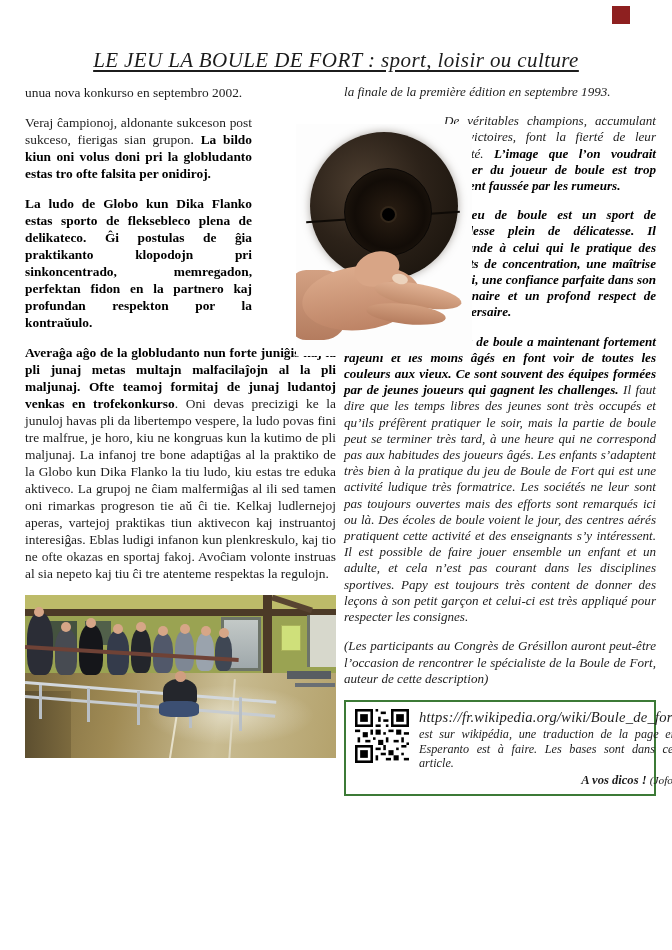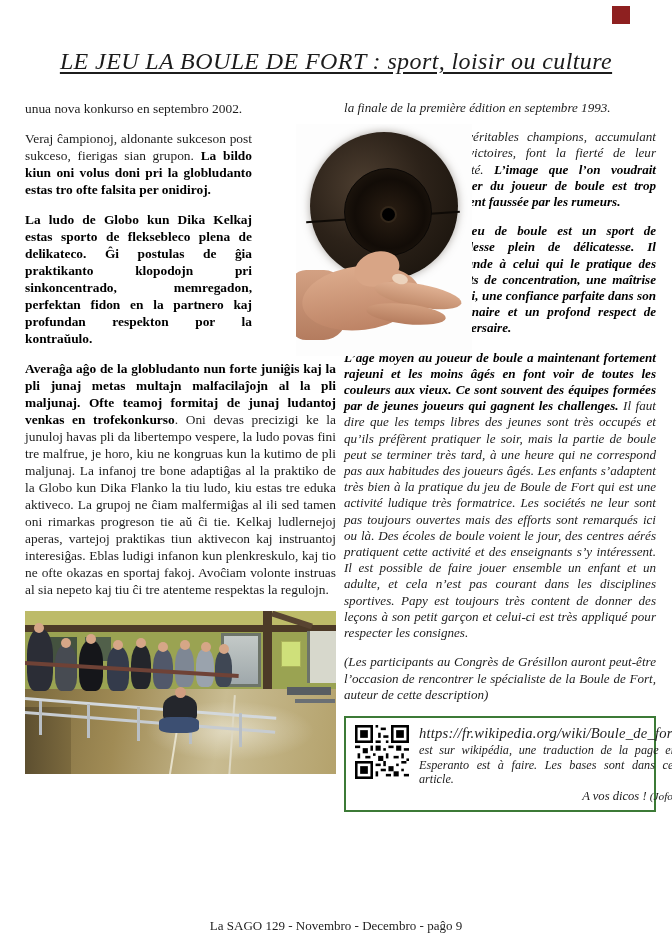--- a/index.html
+++ b/index.html
@@ -6,25 +6,25 @@
   .page{
     position:relative;width:672px;height:950px;background:#ffffff;
     margin:0 auto;overflow:hidden;
     font-family:"Liberation Serif","DejaVu Serif",serif;color:#1c1c1c;
   }
   
   .corner-marker{position:absolute;left:612px;top:6px;width:18px;height:18px;background:#8e2020;}
   
   .title{
     position:absolute;left:0;top:48px;width:672px;text-align:center;
-    font-style:italic;font-size:24px;letter-spacing:.4px;
+    font-style:italic;font-size:21px;letter-spacing:.4px;
   }
   .title span{text-decoration:underline;text-underline-offset:3px;}
   
-  .col{position:absolute;top:100px;font-size:13.4px;line-height:17px;text-align:justify;}
+  .col{position:absolute;top:84px;font-size:13.4px;line-height:17px;text-align:justify;}
   .col-left{left:25px;width:311px;}
   .col-right{left:344px;width:312px;font-style:italic;font-size:13.1px;line-height:16.2px;}
   .col p{margin:0 0 13px 0;}
   .intro{margin:0 0 14px 0;}
   b{color:#000;}
   .flow:after{content:"";display:block;clear:both;}
   .spacer-r{float:right;width:84px;height:208px;}
   .spacer-l{float:left;width:100px;height:219px;}
   .note{font-style:italic;}
   .marker{color:#2d7a2d;font-size:11px;font-style:normal;}
@@ -76,21 +76,21 @@
   
   .wiki-box{
     border:2px solid #3c7a36;margin-top:4px;padding:7px 9px 6px 9px;
     display:flex;gap:10px;align-items:flex-start;
   }
   .qr{flex:0 0 auto;}
   .wiki-text{flex:1 1 auto;}
   .wiki-url{font-size:14.6px;letter-spacing:.2px;white-space:nowrap;}
   .wiki-note{font-size:12.2px;line-height:14.5px;text-align:justify;margin-top:2px;}
   .wiki-cta-line{text-align:right;font-size:12.6px;margin-top:1px;}
-  .wiki-cta{font-weight:normal;}
+  .wiki-cta{font-weight:bold;}
   .wiki-author{font-size:11.3px;}
   
   .footer{position:absolute;left:0;top:918px;width:672px;text-align:center;font-size:13px;font-style:normal;}
 </style>
 </head>
 <body>
 
 <div class="page">
 
   <div class="corner-marker"></div>
@@ -98,21 +98,21 @@
   <div class="title">
     <span>LE JEU   LA BOULE DE FORT : sport, loisir ou culture</span>
   </div>
 
   <div class="col col-left">
     <p class="intro">unua nova konkurso en septembro 2002.</p>
 
     <div class="flow">
       <div class="spacer-r"></div>
       <p><span>Veraj ĉampionoj, aldonante sukceson post sukceso, fierigas sian grupon. </span><b>La bildo kiun  oni volus doni pri la globludanto estas tro ofte falsita per onidiroj.</b></p>
-      <p><b>La ludo de Globo kun Dika Kelkaj estas sporto de fleksebleco plena de delikateco. Ĝi postulas de ĝia praktikanto klopodojn pri sinkoncentrado, memregadon, perfektan fidon en la partnero kaj profundan respekton por la kontraŭulo.</b></p>
+      <p><b>La ludo de Globo kun Dika Flanko estas sporto de fleksebleco plena de delikateco. Ĝi postulas de ĝia praktikanto klopodojn pri sinkoncentrado, memregadon, perfektan fidon en la partnero kaj profundan respekton por la kontraŭulo.</b></p>
     </div>
 
     <p><b>Averaĝa aĝo de la globludanto nun forte juniĝis kaj la pli junaj metas multajn malfacilaĵojn al la pli maljunaj. Ofte teamoj formitaj de junaj ludantoj venkas en trofekonkurso</b><span>. Oni devas precizigi ke la junuloj havas pli da libertempo vespere, la ludo povas fini tre malfrue, je horo, kiu ne kongruas kun  la kutimo de pli maljunaj.  La infanoj tre bone adaptiĝas al la praktiko  de la Globo kun Dika Flanko  la tiu ludo, kiu estas tre eduka aktiveco. La grupoj ne ĉiam malfermiĝas al ili sed tamen oni rimarkas progreson tie aŭ ĉi tie. Kelkaj  ludlernejoj aperas, vartejoj praktikas tiun aktivecon kaj instruantoj interesiĝas. Eblas ludigi infanon kun plenkreskulo, kaj tio ne ofte okazas en sportaj fakoj. Avoĉiam volonte instruas al sia nepeto kaj tiu ĉi tre atenteme respektas la regulojn.</span></p>
 
 
 
     <div class="photo-hall">
       <div class="hall-topstrip"></div>
       <div class="hall-beam-top"></div>
       <div class="hall-board1"></div>
@@ -240,15 +240,14 @@
     <div class="ball-face"></div>
     <div class="ball-hole"></div>
     <div class="hand-wrist"></div>
     <div class="hand-palm"></div>
     <div class="hand-thumb"></div>
     <div class="hand-finger1"></div>
     <div class="hand-finger2"></div>
     <div class="hand-nail"></div>
   </div>
 
-  <div class="footer">La SAGO 129 - Novembro - Decembro - paĝo 9</div>
 
 </div>
 
 </body></html>

